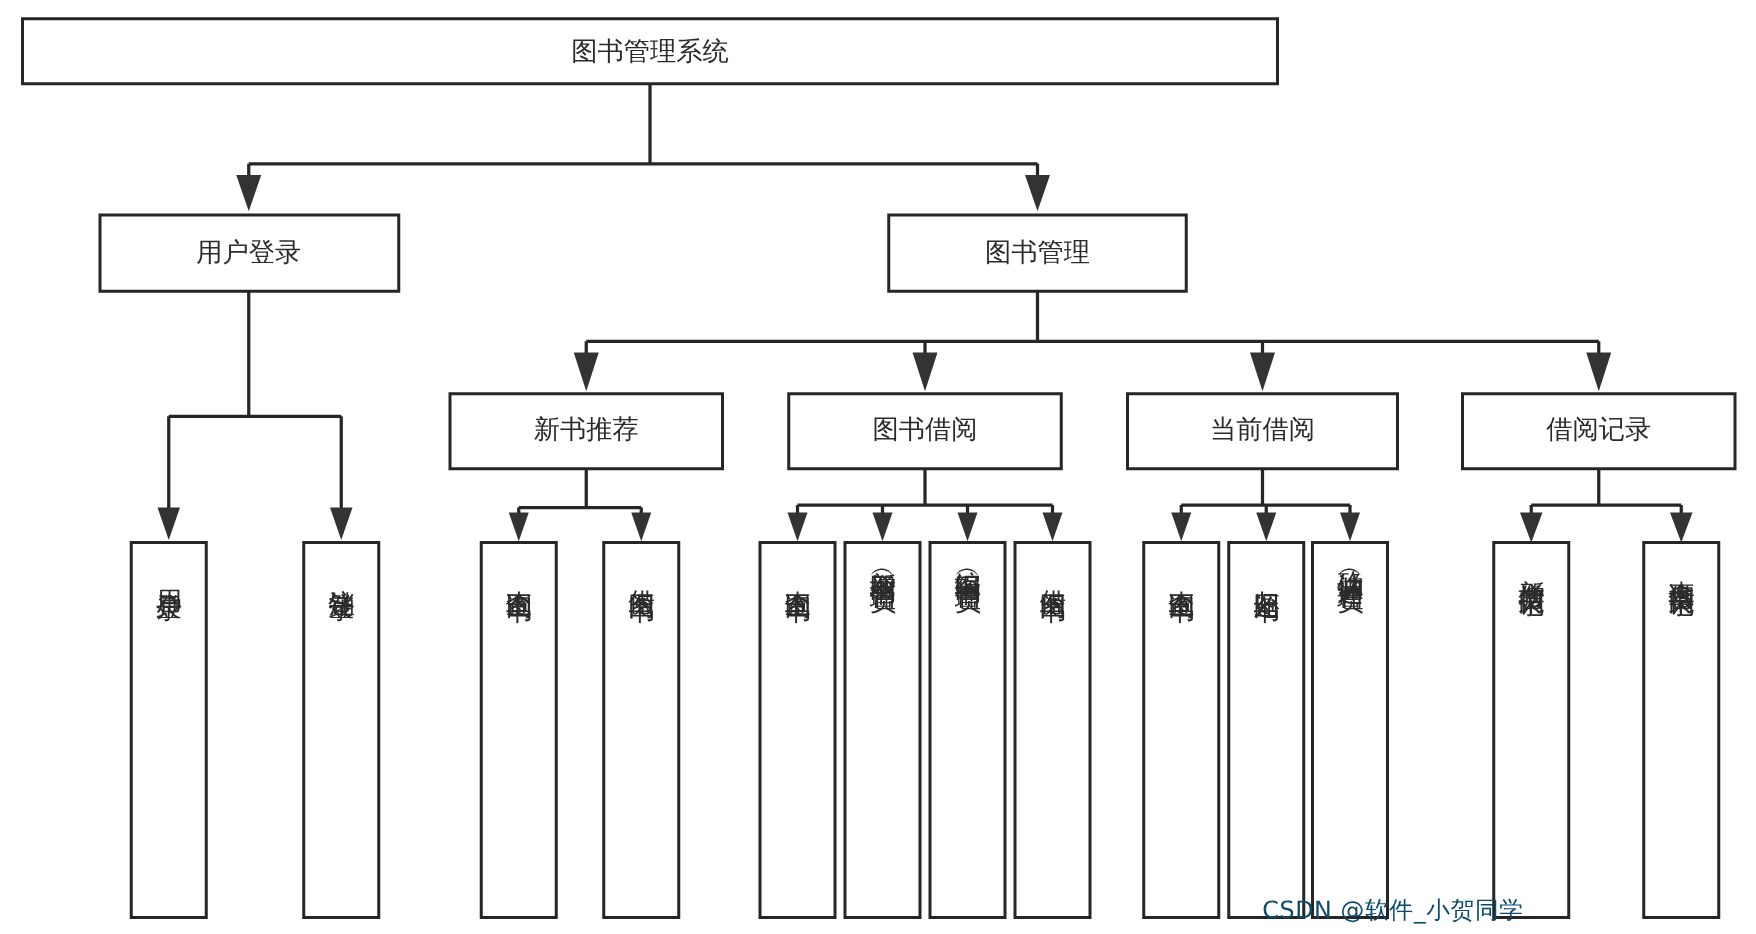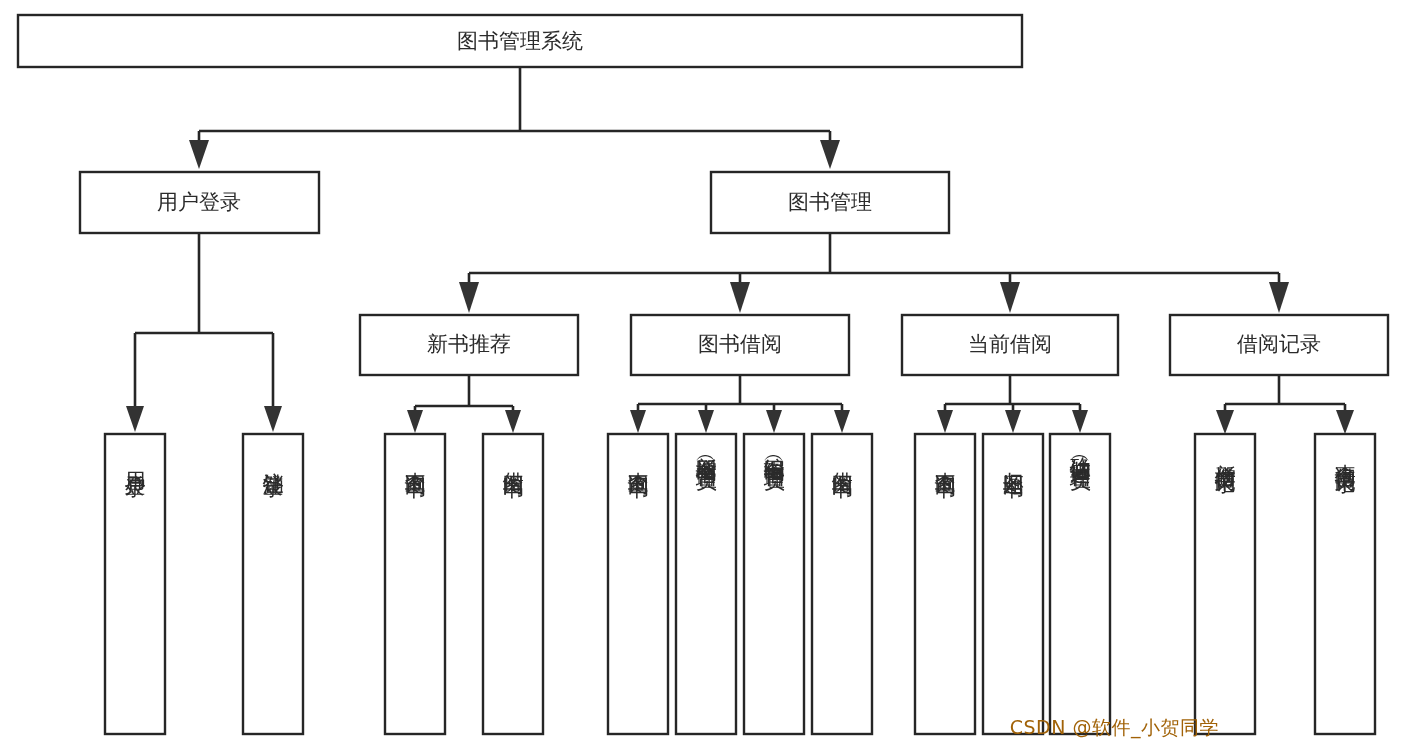--- a/index.html
+++ b/index.html
@@ -65,21 +65,21 @@
     letter-spacing: 2px;
     color: #2b2b2b;
     white-space: nowrap;
   }
   .watermark {
     position: absolute;
     right: 10px;
     bottom: 6px;
     font-family: "DejaVu Sans", "Liberation Sans", sans-serif;
     font-size: 19px;
-    color: #a16207;
+    color: #0c4a6e;
     letter-spacing: 0.5px;
     user-select: none;
   }
 </style>
 </head>
 <body>
 
 <div id="diagram-root">
 
   <svg class="diagram" viewBox="0 0 1405 747" xmlns="http://www.w3.org/2000/svg">

